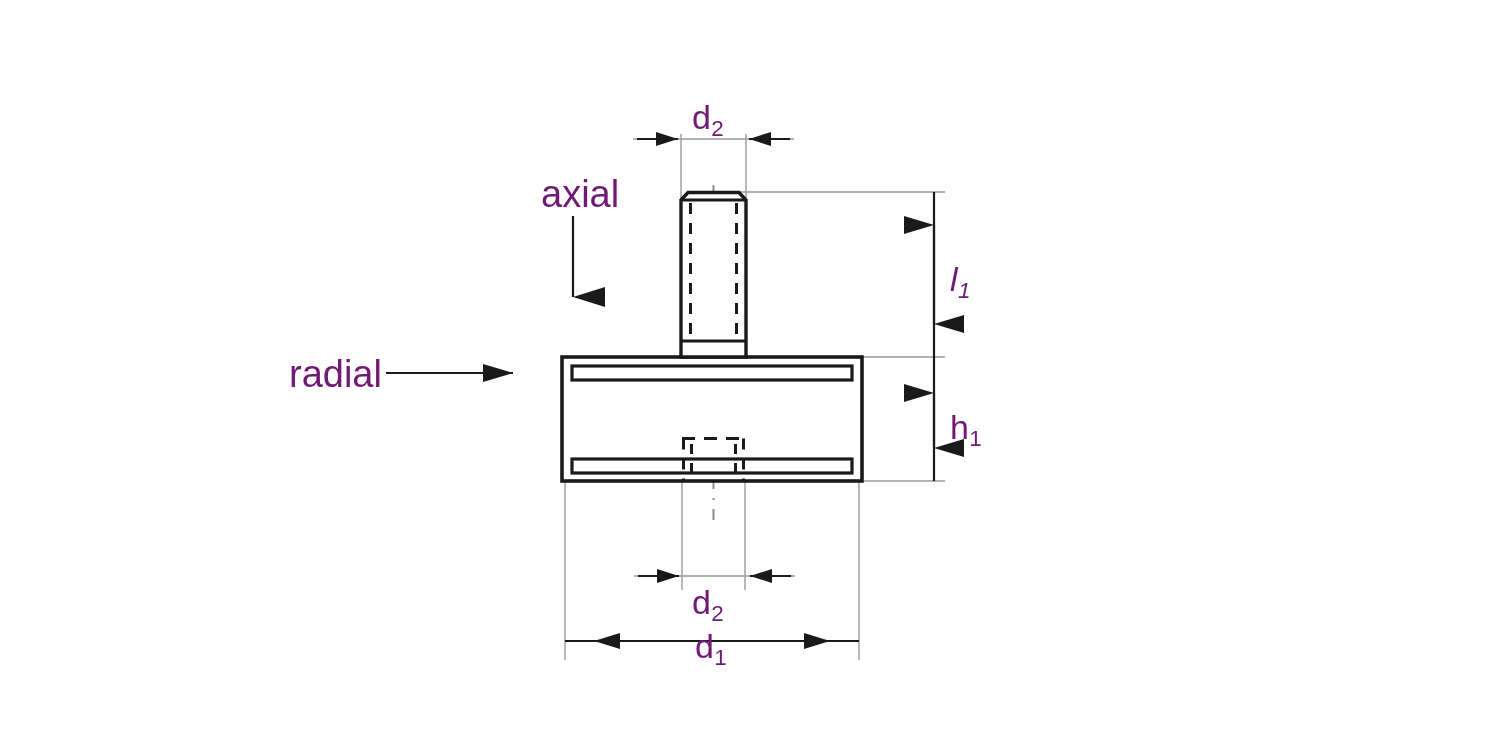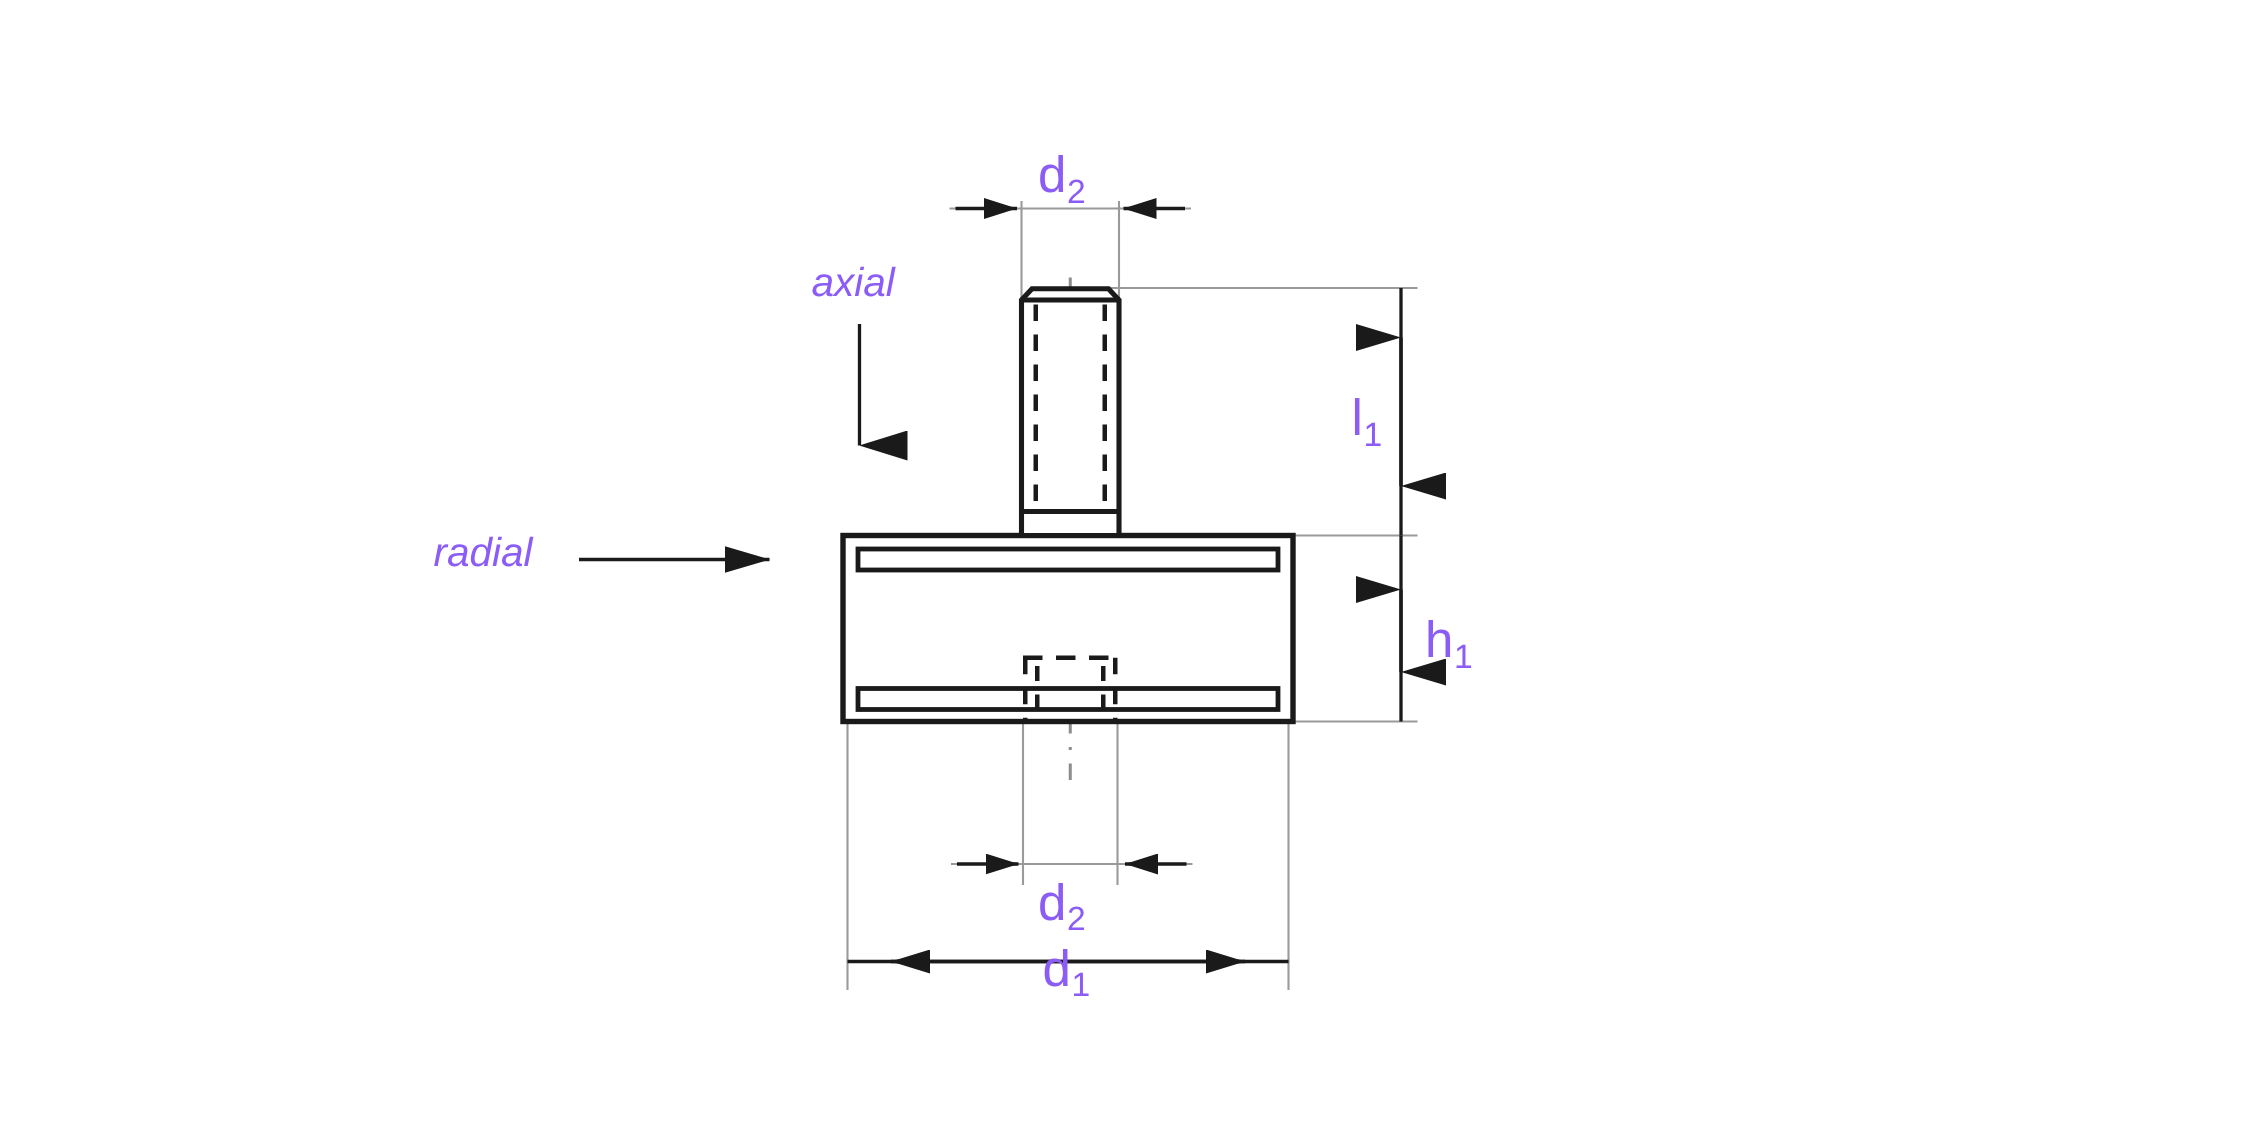--- a/index.html
+++ b/index.html
@@ -19,34 +19,34 @@
   }
   #drawing {
     position: absolute;
     left: 0;
     top: 0;
     width: 1500px;
     height: 750px;
   }
   .lbl {
     position: absolute;
-    color: #8b5cf6;
+    color: #701a75;
     white-space: nowrap;
     line-height: 1;
     user-select: none;
   }
   .lbl .sub {
     font-size: 0.66em;
     vertical-align: baseline;
     position: relative;
     top: 0.30em;
     padding-left: 0.02em;
   }
   .dimlabel { font-size: 34px; }
-  .dirlabel { font-size: 27px; font-style: italic; }
+  .dirlabel { font-size: 38px; }
 </style>
 </head>
 <body>
 
 <div id="canvas">
 
   <svg id="drawing" viewBox="0 0 1500 750">
     <defs>
 
       <marker id="arrL" markerWidth="26" markerHeight="16" refX="26" refY="8" orient="auto" markerUnits="userSpaceOnUse">
@@ -171,21 +171,21 @@
   </div>
 
   <div class="lbl dimlabel" style="left:692px; top:585px;">
     <span>d</span><span class="sub">2</span>
   </div>
 
   <div class="lbl dimlabel" style="left:695px; top:629px;">
     <span>d</span><span class="sub">1</span>
   </div>
 
-  <div class="lbl dimlabel" style="left:901px; top:262px;">
+  <div class="lbl dimlabel" style="left:950px; top:262px;font-style:italic;">
     <span>l</span><span class="sub">1</span>
   </div>
 
   <div class="lbl dimlabel" style="left:950px; top:410px;text-align:center;">
     <span>h</span><span class="sub">1</span>
   </div>
 
 </div>
 
 </body></html>

